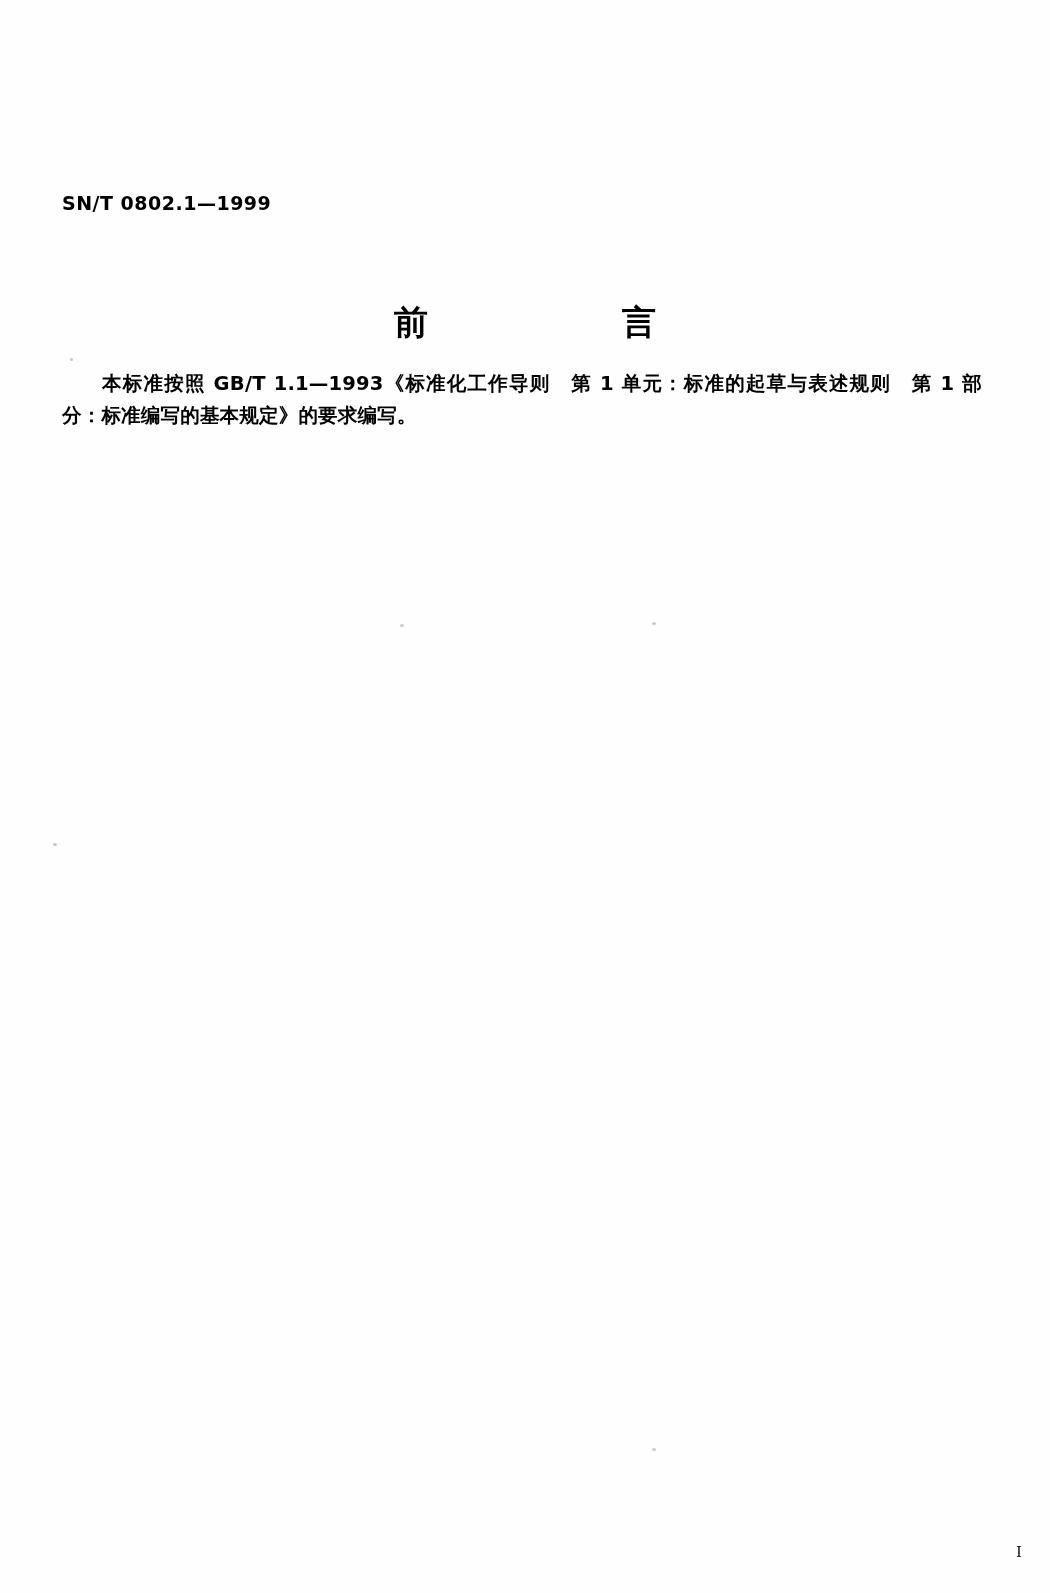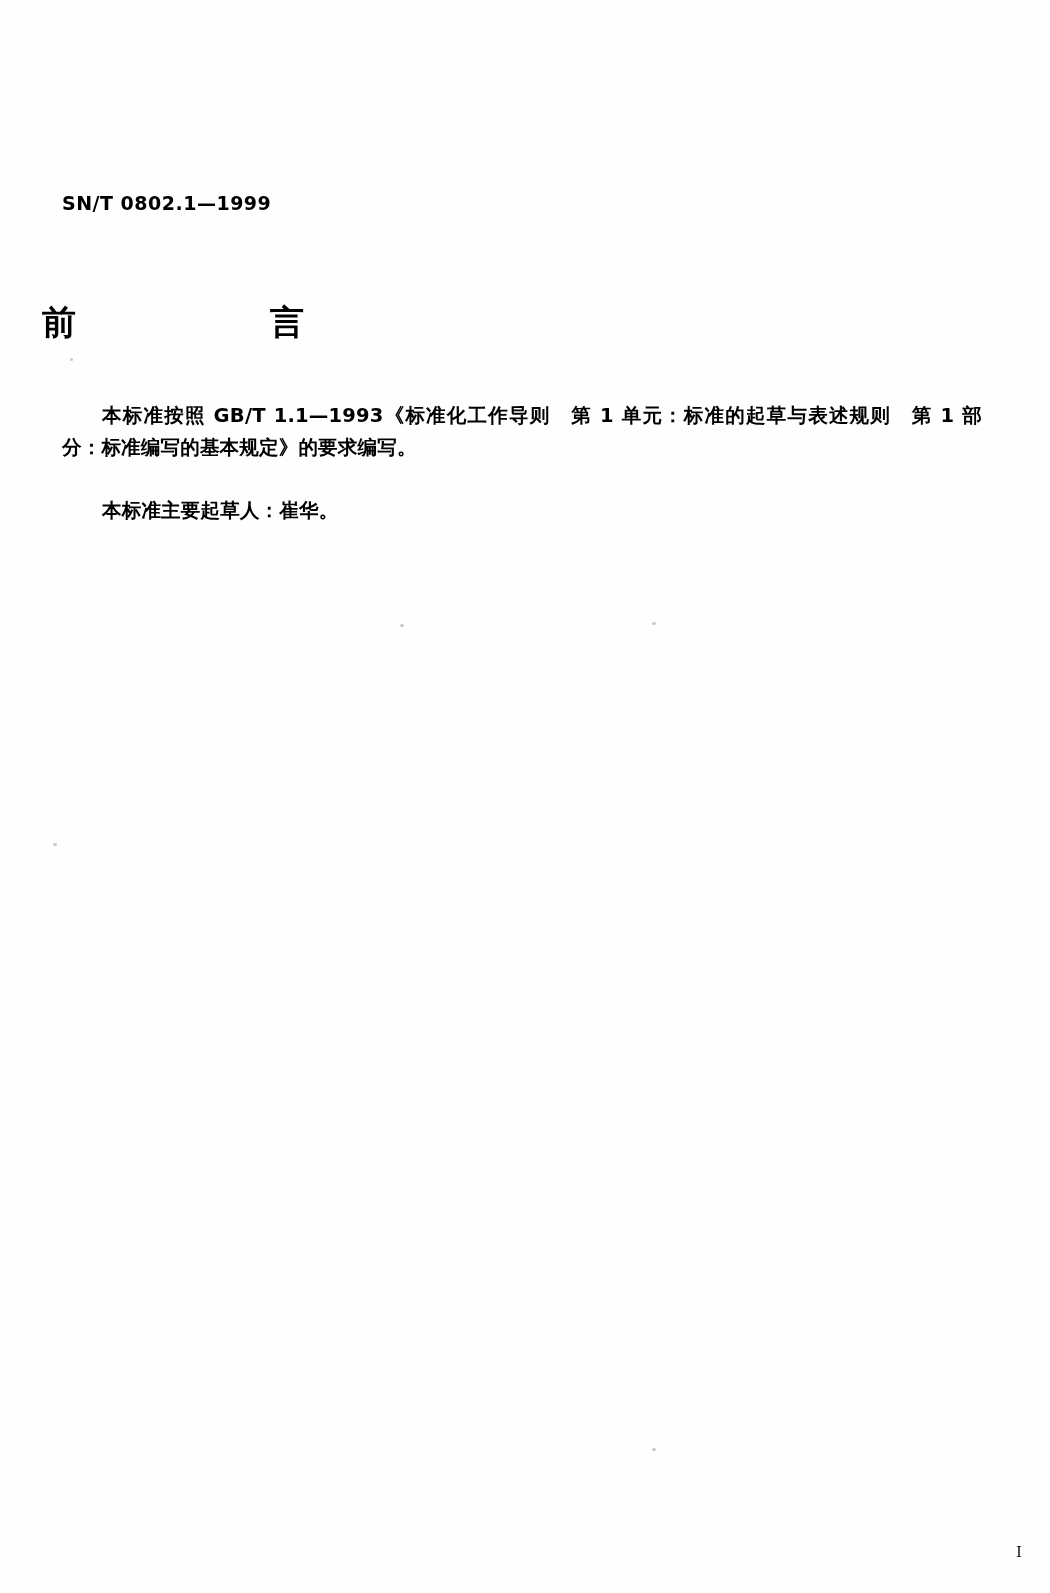--- a/index.html
+++ b/index.html
@@ -34,20 +34,21 @@
     letter-spacing: 0.5px;
     font-family: "DejaVu Sans", "Liberation Sans", sans-serif;
     white-space: nowrap;
   }
 
   .doc-title {
     position: absolute;
     top: 300px;
     left: 0;
     width: 1050px;
+    text-align: center;
     font-size: 34px;
     font-weight: bold;
     letter-spacing: 42px;
     text-indent: 42px;
     font-family: "DejaVu Sans", "Liberation Sans", sans-serif;
   }
 
   .body-block {
     position: absolute;
     top: 368px;
@@ -61,21 +62,20 @@
     font-weight: bold;
     text-align: justify;
     text-justify: inter-ideograph;
     font-family: "DejaVu Sans", "Liberation Sans", sans-serif;
     margin: 0 0 1px 0;
     letter-spacing: 0.2px;
   }
 
   .para.indent {
     text-indent: 40px;
-    margin-top: 32px;
   }
 
   .page-marker {
     position: absolute;
     bottom: 32px;
     right: 28px;
     font-size: 15px;
     color: #111;
     font-family: "DejaVu Serif", "Liberation Serif", serif;
   }
@@ -91,21 +91,20 @@
 <body>
 
 <div class="page">
 
   <div class="std-number">SN/T 0802.1—1999</div>
 
   <div class="doc-title">前　　言</div>
 
   <div class="body-block">
     <p class="para indent">本标准按照 GB/T 1.1—1993《标准化工作导则　第 1 单元：标准的起草与表述规则　第 1 部分：标准编写的基本规定》的要求编写。</p>
-    <p class="para indent">本标准主要起草人：崔华。</p>
   </div>
 
   <div class="page-marker">Ⅰ</div>
 
   <span class="speck" style="top:358px;left:70px;width:3px;height:3px;"></span>
   <span class="speck" style="top:624px;left:400px;width:4px;height:3px;"></span>
   <span class="speck" style="top:622px;left:652px;width:4px;height:3px;"></span>
   <span class="speck" style="top:843px;left:53px;width:4px;height:3px;"></span>
   <span class="speck" style="top:1448px;left:652px;width:4px;height:3px;"></span>
 </div>

